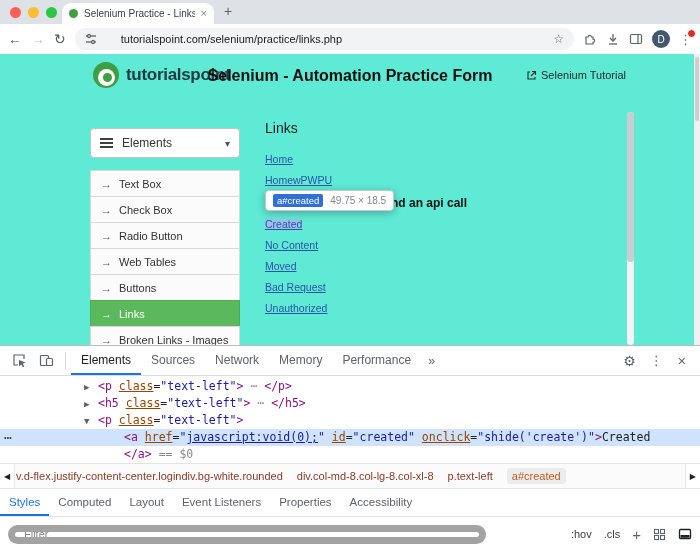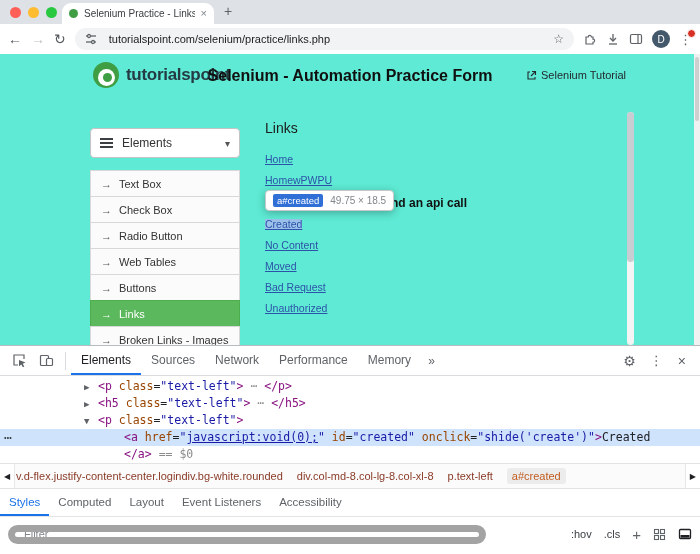--- a/index.html
+++ b/index.html
@@ -15,21 +15,21 @@
   .tab{position:absolute;left:62px;top:3px;width:152px;height:21px;background:#fff;border-radius:9px 9px 0 0;display:flex;align-items:center;gap:6px;padding:0 7px;font-size:10px;color:#3c4043;}
   .tab .favicon{width:9px;height:9px;border-radius:50%;background:#3f9e44;flex:none;}
   .tab .title{flex:1;white-space:nowrap;overflow:hidden;}
   .tab .close{color:#80868b;font-size:11px;line-height:1;}
   .newtab{position:absolute;left:224px;top:3px;color:#5f6368;font-size:14px;}
 
   
   .toolbar{position:absolute;top:24px;left:0;width:100%;height:30px;background:#fff;display:flex;align-items:center;padding:0 8px;gap:9px;}
   .navbtn{color:#54585d;font-size:14px;line-height:1;}
   .navbtn.disabled{color:#c0c3c7;}
-  .addressbar{flex:1;height:22px;background:#f1f3f4;border-radius:11px;display:flex;align-items:center;padding:0 10px;gap:12px;min-width:0;}
+  .addressbar{flex:1;height:22px;background:#f1f3f4;border-radius:11px;display:flex;align-items:center;padding:0 10px;gap:24px;min-width:0;}
   .url{font-size:11px;color:#202124;flex:1;white-space:nowrap;overflow:hidden;}
   .star{color:#5f6368;font-size:12px;}
   .tb-icon{display:flex;align-items:center;color:#5f6368;}
   .avatar{width:18px;height:18px;border-radius:50%;background:#44586c;color:#fff;font-size:10px;display:flex;align-items:center;justify-content:center;}
   .kebab-wrap{position:relative;display:flex;align-items:center;}
   .kebab{color:#5f6368;font-size:13px;}
   .update-badge{position:absolute;top:-3px;right:-4px;width:9px;height:9px;border-radius:50%;background:#d93025;border:1.5px solid #fff;}
 
   
   .page{position:absolute;top:54px;left:0;width:100%;height:291px;background:#5eead4;overflow:hidden;}
@@ -85,21 +85,21 @@
   .dt-gear{color:#5f6368;font-size:14px;padding:0 7px;}
   .dt-kebab{color:#5f6368;font-size:13px;padding:0 7px;}
   .dt-close{color:#5f6368;font-size:14px;padding:0 8px;}
 
   .dt-code{position:relative;height:87px;padding-top:2px;font-family:"DejaVu Sans Mono",monospace;font-size:11.5px;overflow:hidden;}
   .code-line{height:17px;line-height:17px;white-space:pre;padding-left:84px;}
   .code-line.ind{padding-left:110px;}
   .code-line.selected{background:#cfe3fd;}
   .tw{display:inline-block;width:14px;color:#5f6368;font-size:9px;}
   .tk-tag{color:#881280;}
-  .tk-attr{color:#994500;}
+  .tk-attr{color:#994500;text-decoration:underline;}
   .tk-str{color:#1a1aa6;}
   .tk-link{color:#1a1aa6;text-decoration:underline;}
   .tk-plain{color:#202124;}
   .tk-dim{color:#8b8b8b;}
   .gutter-dots{position:absolute;left:4px;top:53px;height:17px;line-height:17px;color:#3c4043;font-size:13px;z-index:2;}
 
   .dt-crumbs{position:relative;height:25px;border-top:1px solid #e4e4e4;background:#fbfbfb;display:flex;align-items:center;overflow:hidden;}
   .crumb-nav{position:absolute;top:0;height:100%;display:flex;align-items:center;background:#fff;padding:0 4px;font-size:8px;color:#202124;z-index:2;}
   .crumb-nav.left{left:0;border-right:1px solid #e8e8e8;}
   .crumb-nav.right{right:0;border-left:1px solid #e8e8e8;}
@@ -287,22 +287,22 @@
               <rect x="7.5" y="5.5" width="6" height="7" rx="1" fill="#fff"></rect>
             </g>
           </svg>
       </span>
       <span class="dt-sep"></span>
       <div class="dt-tabs">
 
       <div class="dt-tab active">Elements</div>
           <div class="dt-tab">Sources</div>
           <div class="dt-tab">Network</div>
+          <div class="dt-tab">Memory</div>
           <div class="dt-tab">Performance</div>
-          <div class="dt-tab">Memory</div>
         </div>
       <span class="dt-more">»</span>
       <span class="flex-sp"></span>
       <span class="dt-gear">⚙</span>
       <span class="dt-kebab">⋮</span>
       <span class="dt-close">×</span>
     </div>
 
     <div class="dt-code">
       <span class="gutter-dots">⋯</span>
@@ -324,20 +324,21 @@
         </div>
       <span class="crumb-nav right">▶</span>
     </div>
 
     <div class="dt-subtabs">
 
     <div class="sub-tab active">Styles</div>
         <div class="sub-tab">Computed</div>
         <div class="sub-tab">Layout</div>
         <div class="sub-tab">Event Listeners</div>
+        <div class="sub-tab">Properties</div>
         <div class="sub-tab">Accessibility</div>
       </div>
 
     <div class="dt-filter">
       <input class="filter-input" type="text" placeholder="Filter" style="">
       <span class="flex-sp"></span>
       <span class="toggle">:hov</span>
       <span class="toggle">.cls</span>
       <span class="plus">+</span>
       <span class="ic">

